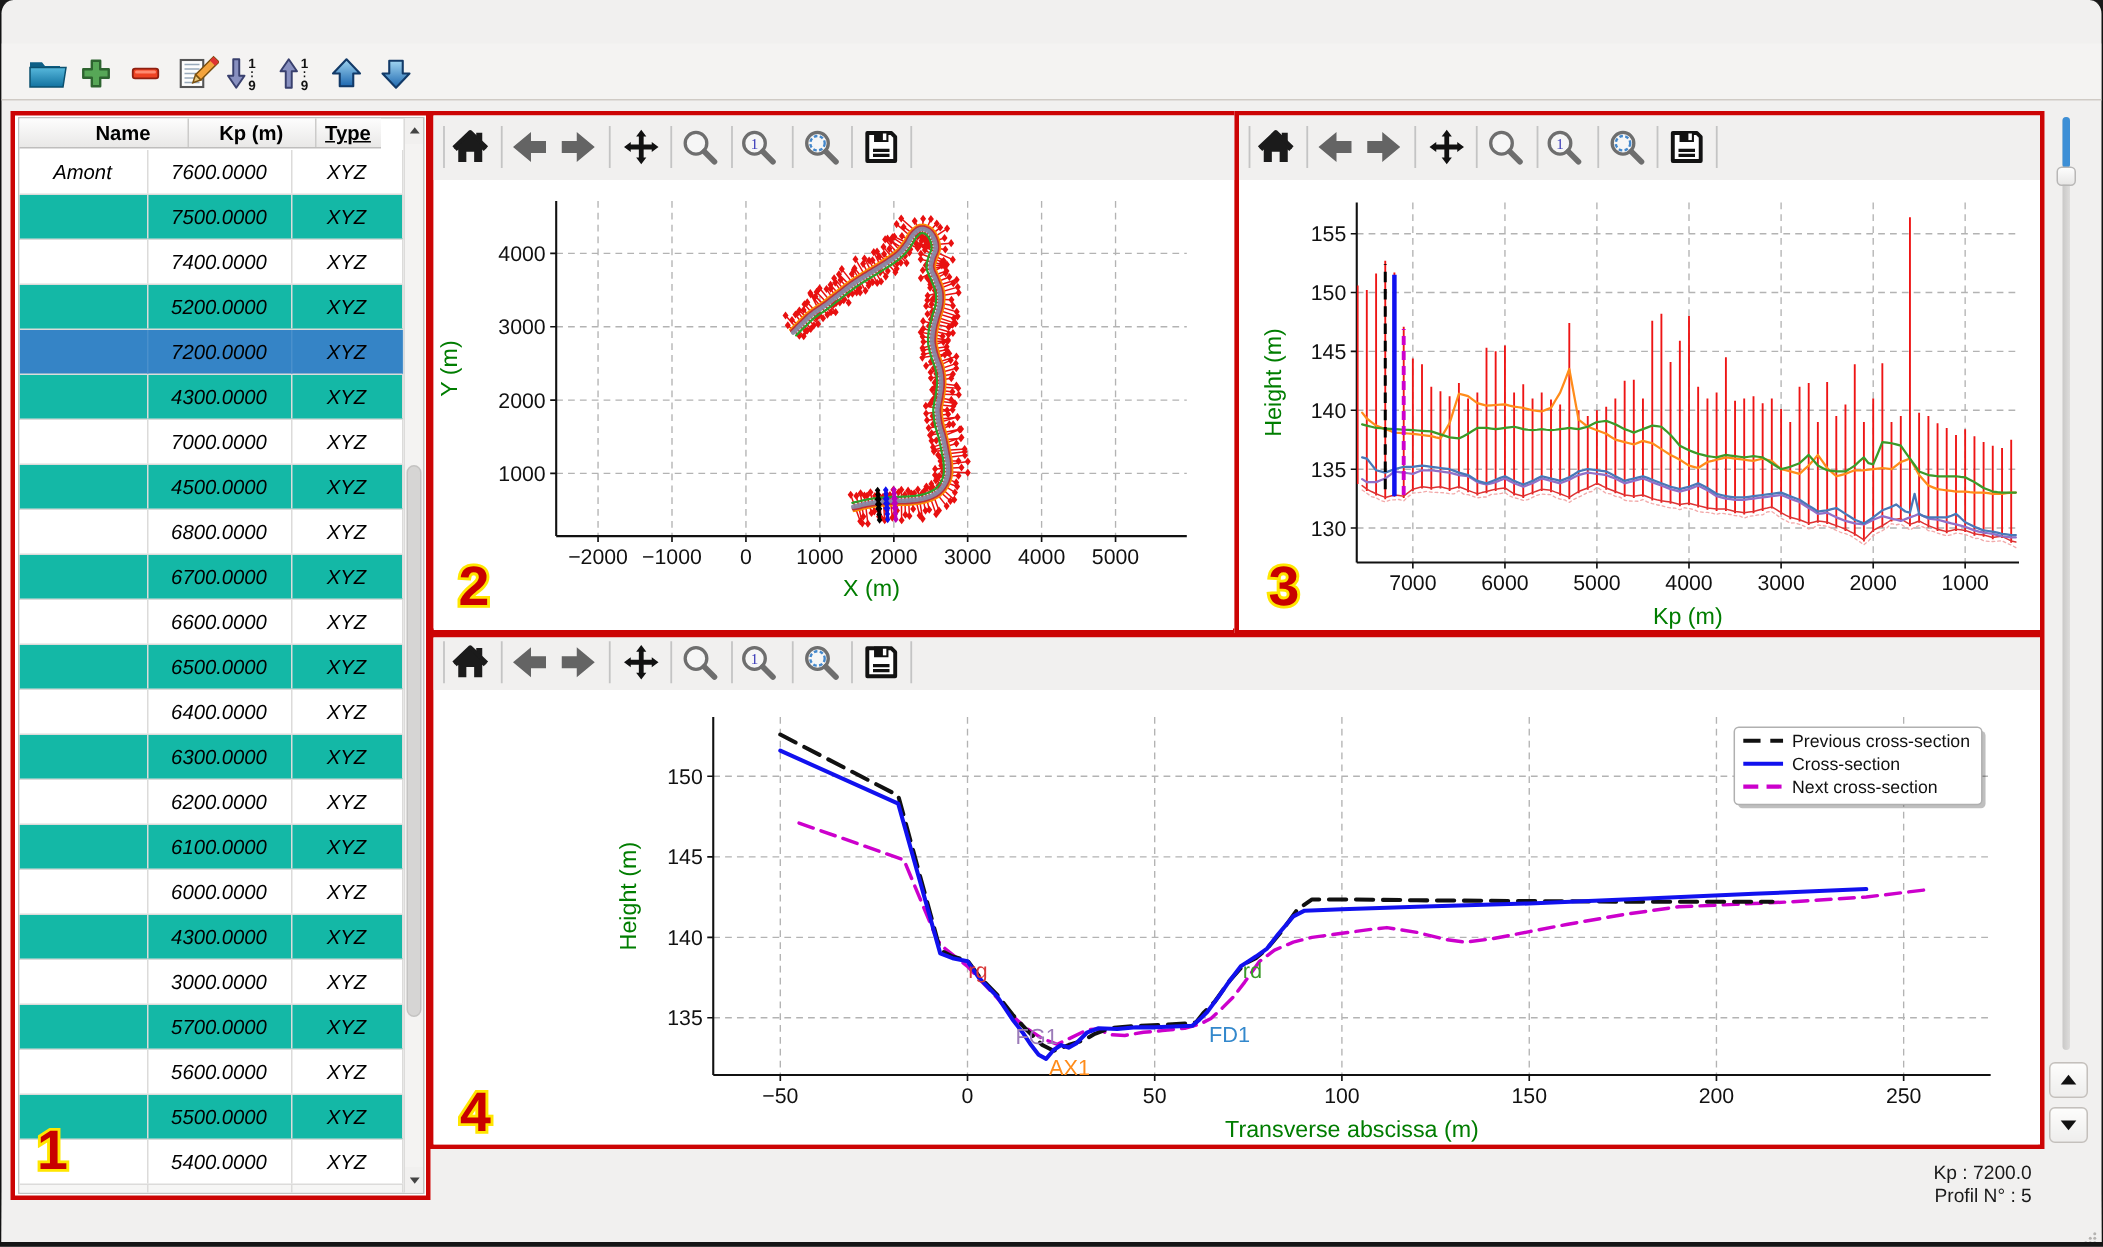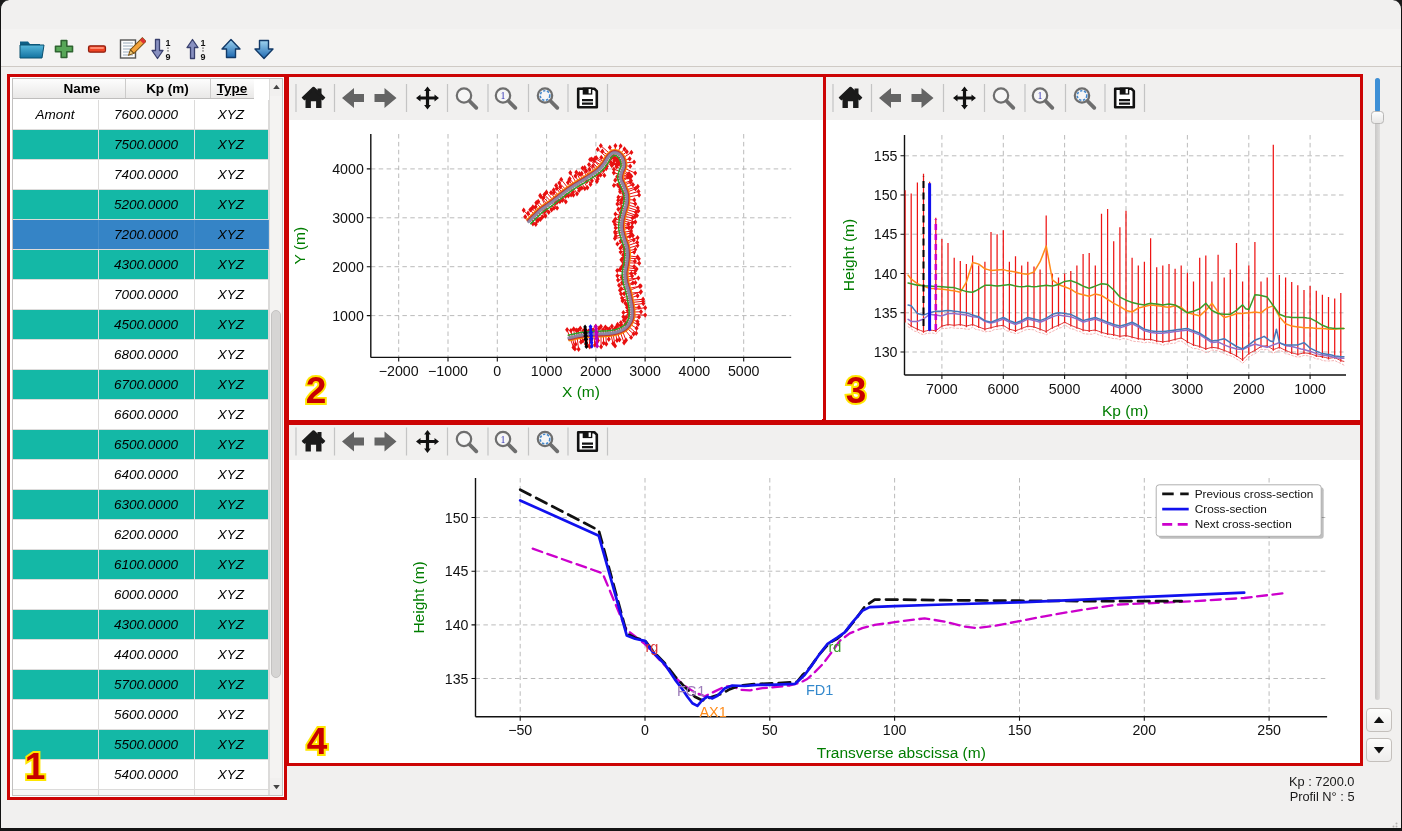--- a/index.html
+++ b/index.html
@@ -193,21 +193,21 @@
             <div class="c2">6000.0000</div>
             <div class="c3">XYZ</div>
           </div>
 <div class="trow alt">
             <div class="c1"></div>
             <div class="c2">4300.0000</div>
             <div class="c3">XYZ</div>
           </div>
 <div class="trow">
             <div class="c1"></div>
-            <div class="c2">4400.0000</div>
+            <div class="c2">3000.0000</div>
             <div class="c3">XYZ</div>
           </div>
 <div class="trow alt">
             <div class="c1"></div>
             <div class="c2">5700.0000</div>
             <div class="c3">XYZ</div>
           </div>
 <div class="trow">
             <div class="c1"></div>
             <div class="c2">5600.0000</div>

